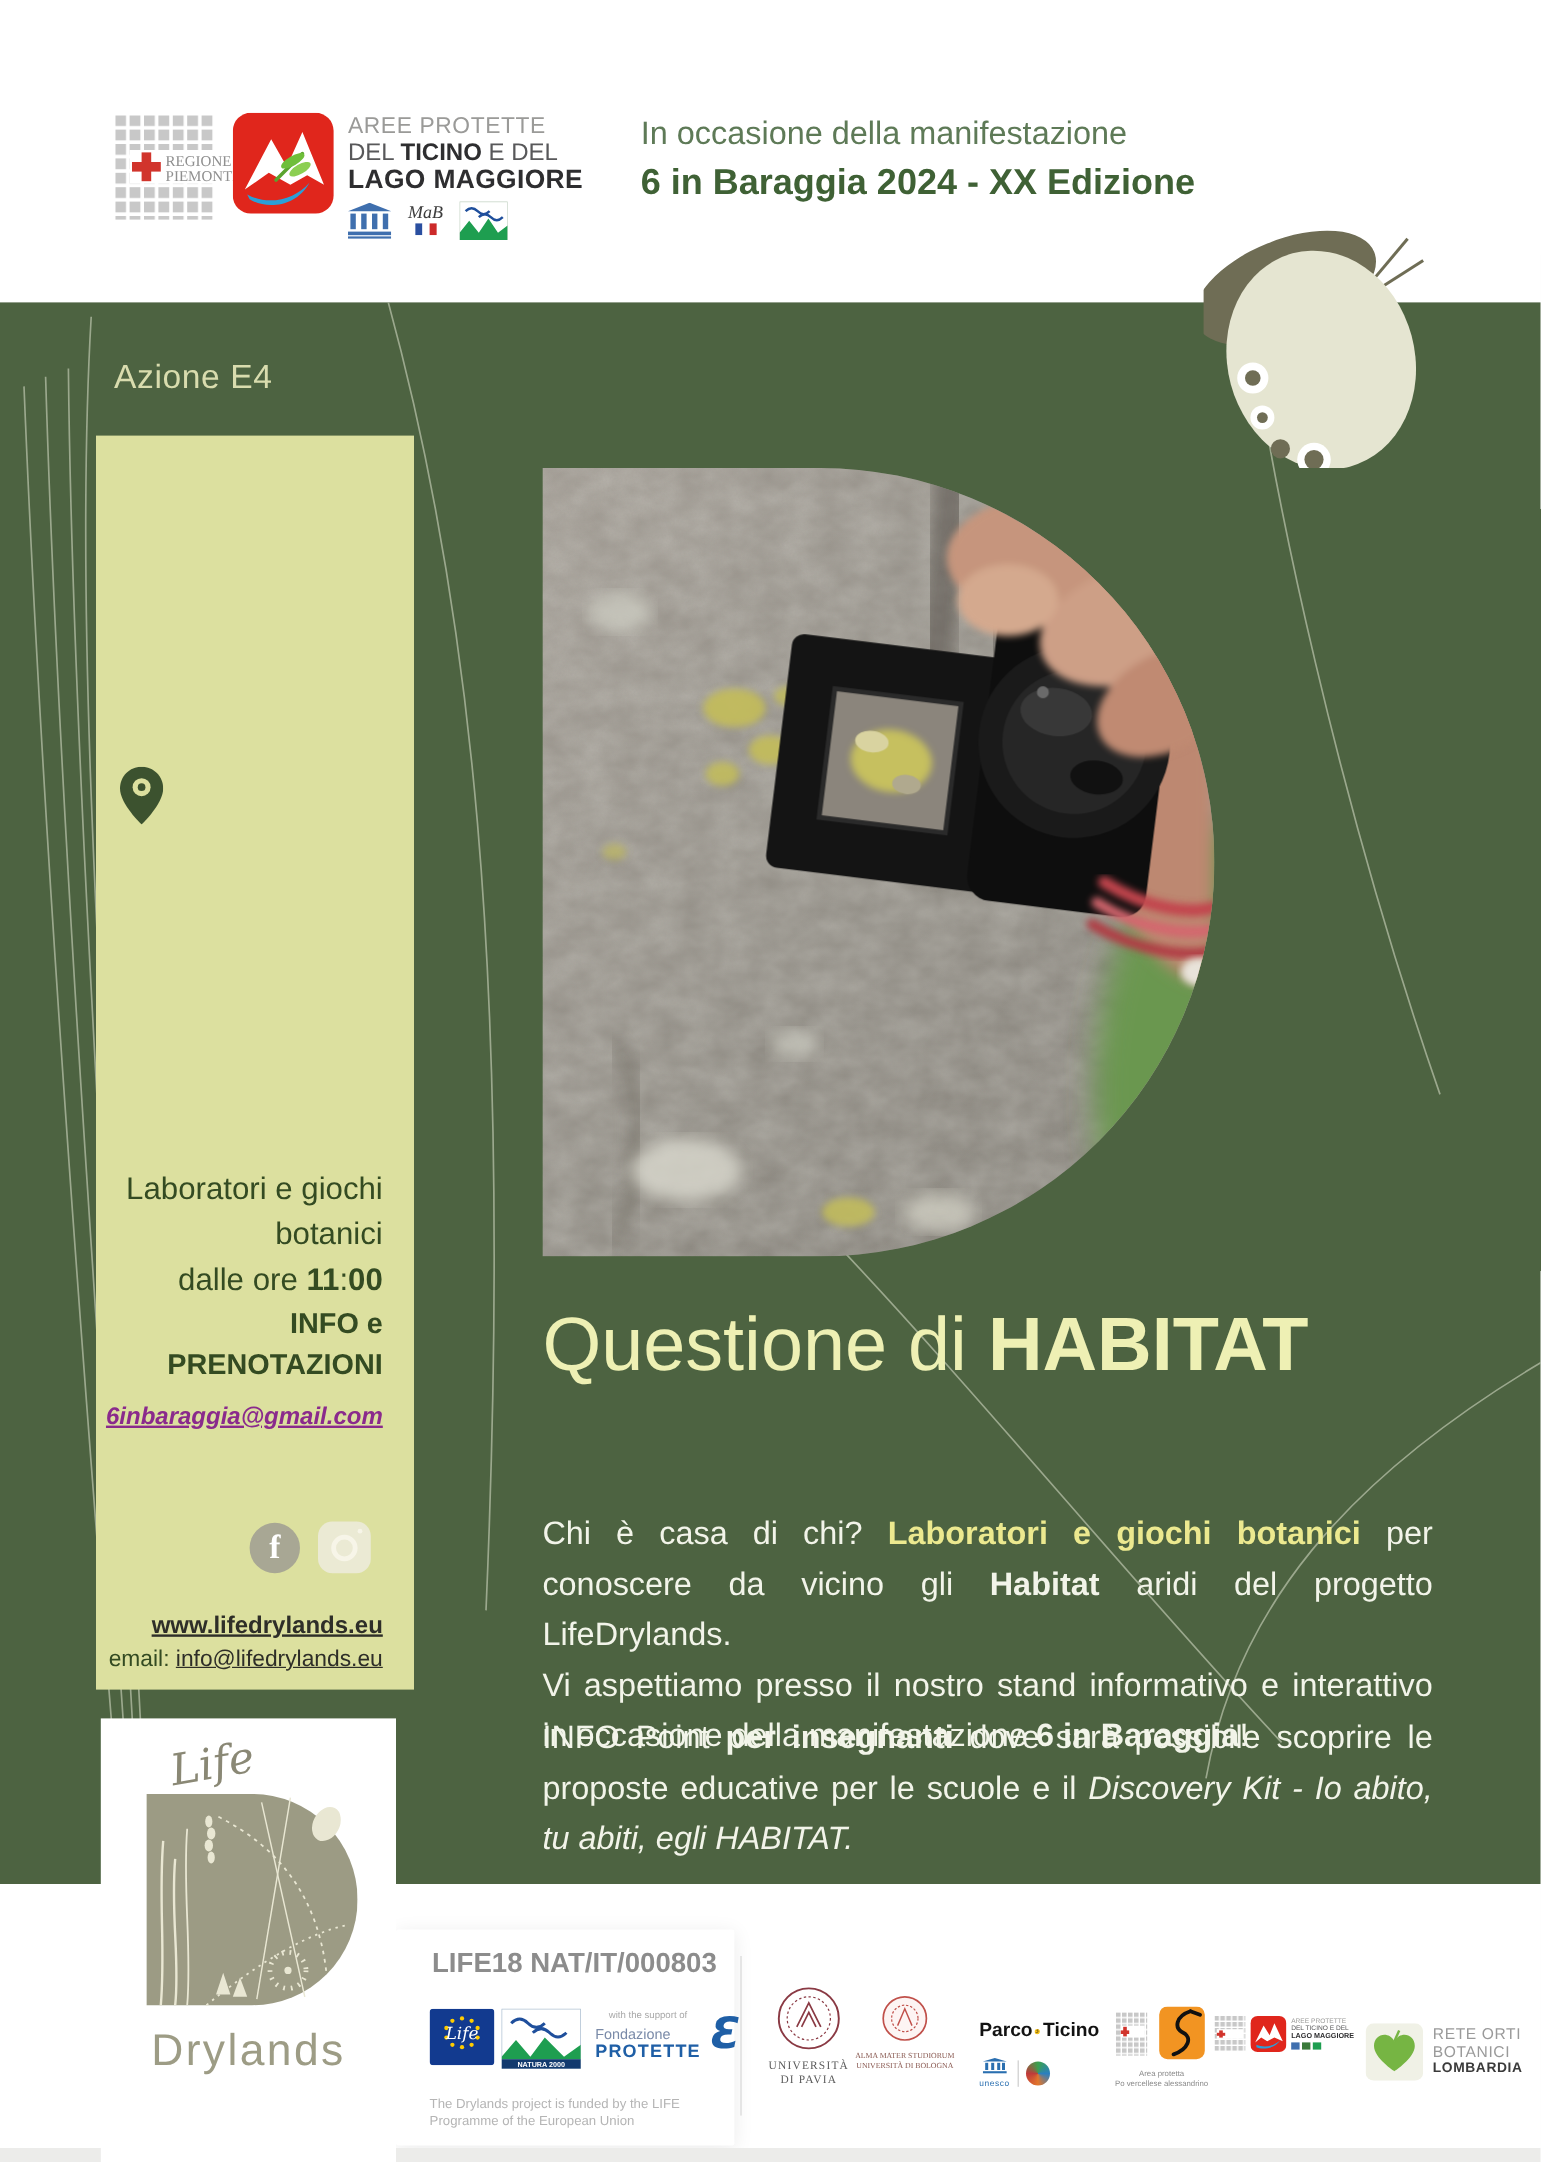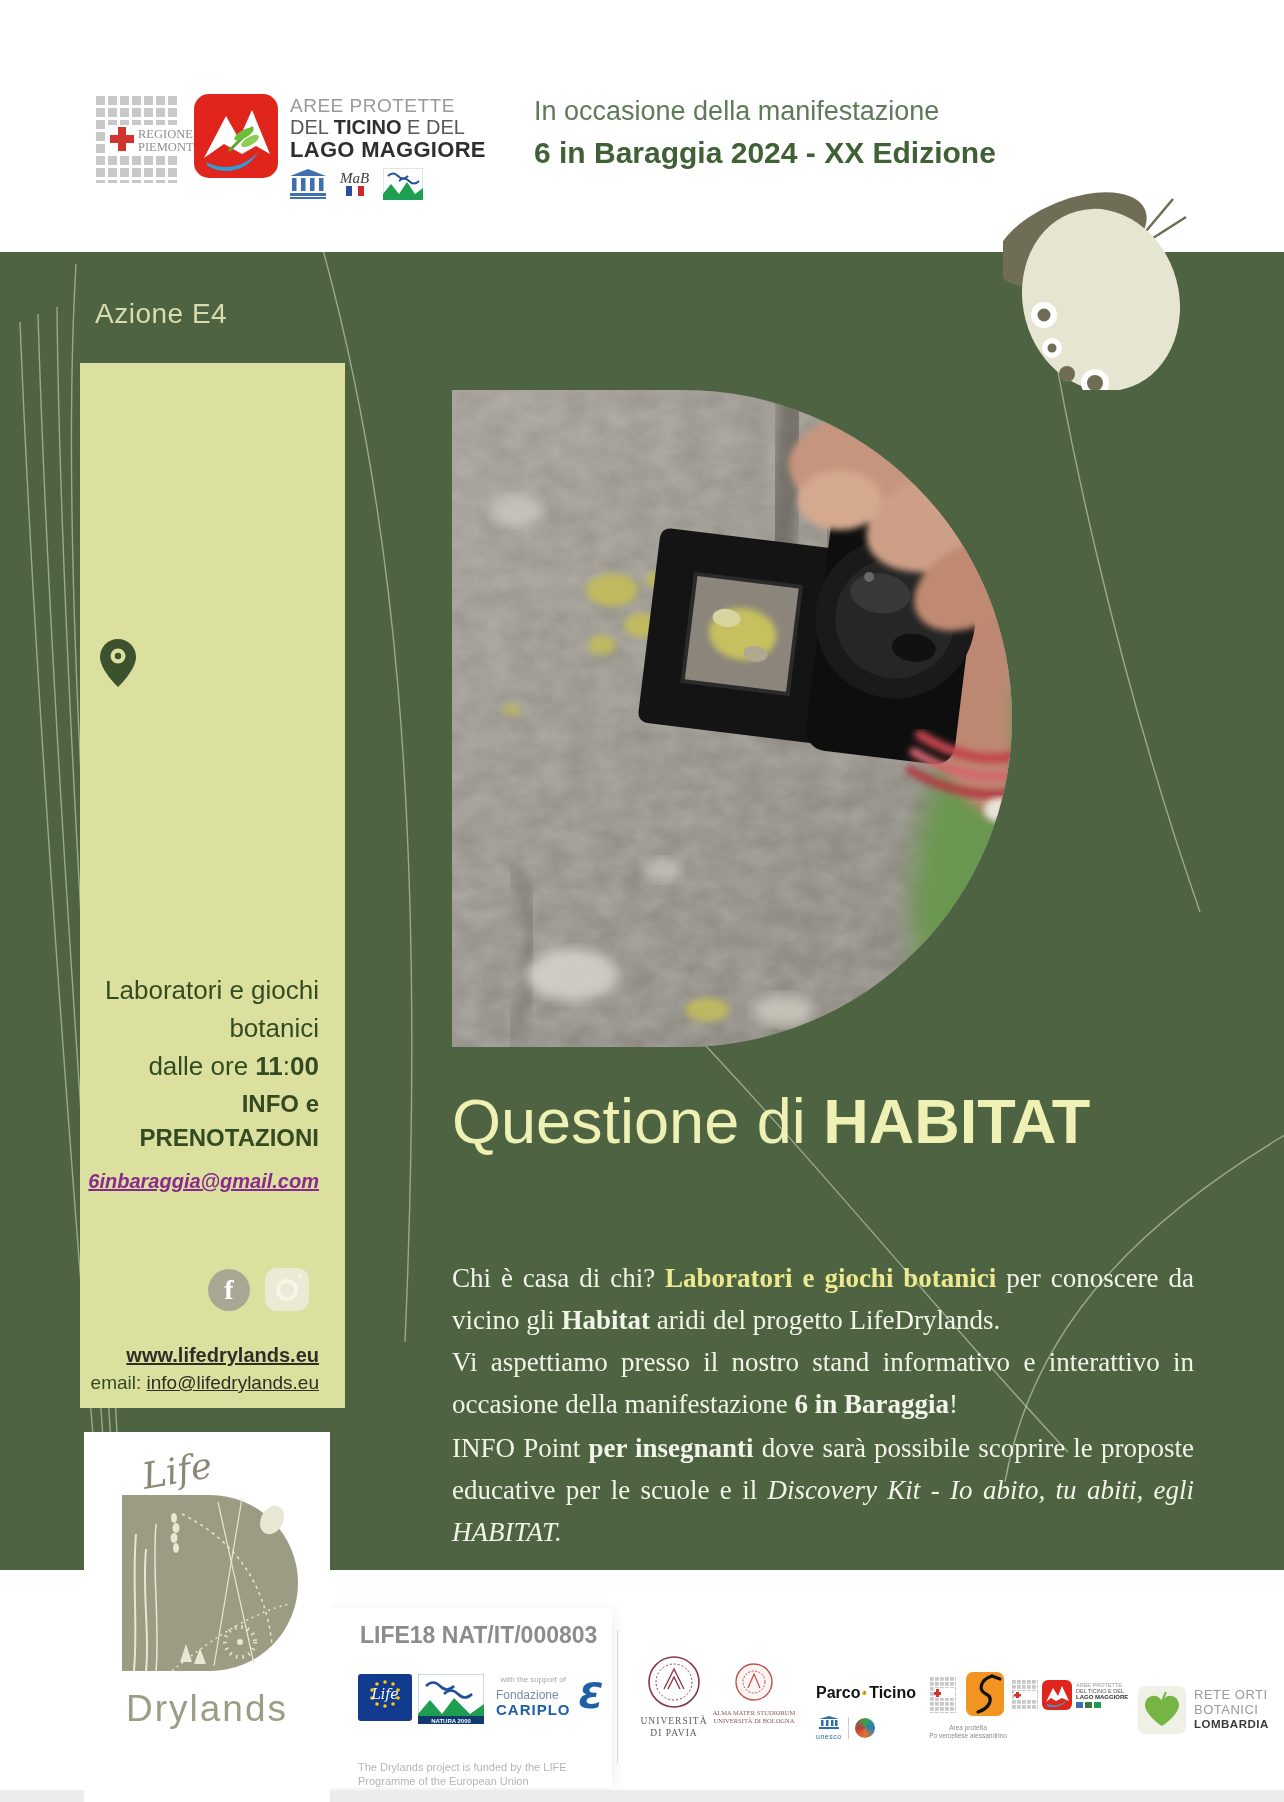--- a/index.html
+++ b/index.html
@@ -54,21 +54,21 @@
   .sb-mail2{top:1000px;font-size:19px;}
   .sb-mail2 a{color:#2e2e28;text-decoration:underline;text-align:center;}
 
   
   .photo{left:452px;top:138px;width:560px;height:657px;border-radius:0 330px 330px 0;overflow:hidden;}
   .photo svg{display:block;width:100%;height:100%;}
 
   
   .title{left:452px;top:838px;font-size:63px;color:#eef0b4;line-height:1;}
   .title .t-bold{font-weight:bold;}
-  .para{left:452px;width:742px;font-size:27px;line-height:42px;color:#f2f4e9;text-align:justify;font-family:Liberation Serif, serif;}
+  .para{left:452px;width:742px;font-size:27px;line-height:42px;color:#f2f4e9;text-align:justify;}
   .para1{top:978px;}
   .para2{top:1148px;}
 
   
   .butterfly{left:1003px;top:185px;z-index:3;}
 
   
   .footer-bg{left:0;top:1570px;width:1284px;height:232px;background:#ffffff;}
   .bottom-strip{left:0;top:1790px;width:1284px;height:12px;background:#ececea;}
   .drylands-box{left:84px;top:1432px;width:246px;height:370px;background:#ffffff;z-index:5;}
@@ -79,21 +79,21 @@
   .life-card{left:330px;top:1608px;width:282px;height:180px;background:#fff;
              box-shadow:0 2px 16px rgba(0,0,0,.08);border-radius:2px;}
   .life-code{position:absolute;left:30px;top:14px;font-size:23px;font-weight:bold;color:#8c8c8c;}
   .life-logos{position:absolute;left:28px;top:66px;display:flex;gap:6px;align-items:flex-start;}
   .cariplo{margin-left:6px;line-height:1.05;padding-top:2px;}
   .cariplo .sup{font-size:8px;color:#a8a8a8;text-align:center;}
   .cariplo .fon{font-size:12px;color:#7a8aa8;margin-top:5px;}
   .cariplo .car{font-size:15px;font-weight:bold;color:#1f5fa6;letter-spacing:1px;}
   .cariplo-glyph{font-size:36px;color:#1f5fa6;font-weight:bold;font-style:italic;line-height:.9;
                  font-family:"DejaVu Sans",sans-serif;margin-left:2px;margin-top:6px;}
-  .fund-note{position:absolute;left:28px;top:152px;width:215px;font-size:11px;line-height:14px;color:#b5b5b5;}
+  .fund-note{position:absolute;left:28px;top:139px;width:215px;font-size:11px;line-height:14px;color:#b5b5b5;}
   .v-div{left:617px;top:1630px;width:1px;height:133px;background:#d8d8d8;}
   .unipv{left:638px;top:1655px;width:72px;text-align:center;}
   .unipv-txt{font-family:"Liberation Serif",serif;font-size:9.5px;letter-spacing:1px;color:#5c5c5c;margin-top:3px;line-height:1.25;}
   .unibo{left:700px;top:1662px;width:108px;text-align:center;}
   .unibo-txt{font-family:"Liberation Serif",serif;font-size:6.5px;color:#8a5a52;margin-top:3px;line-height:1.3;}
   .parco{left:816px;top:1678px;width:100px;}
   .parco-row{display:flex;align-items:center;gap:2px;font-size:16px;font-weight:800;color:#121212;}
   .parco-sub{display:flex;align-items:center;gap:6px;margin-top:7px;}
   .unesco-txt{font-size:7px;color:#2a6fb0;letter-spacing:.5px;}
   .mini-div{width:1px;height:22px;background:#ccc;}
@@ -383,21 +383,21 @@
         <rect width="66" height="50" fill="#ffffff" stroke="#9db3c8"></rect>
         <path d="M8,12 q7,-7 14,0 q7,7 14,0" stroke="#1f4f9c" stroke-width="2.5" fill="none"></path>
         <path d="M26,20 q7,-7 14,0 q7,7 14,0" stroke="#1f4f9c" stroke-width="2.5" fill="none"></path>
         <polygon points="0,40 12,26 24,40 36,24 52,40 66,30 66,42 0,42" fill="#1e9e50"></polygon>
         <rect x="0" y="42" width="66" height="8" fill="#123a6e"></rect>
         <text x="33" y="48.5" text-anchor="middle" font-size="6" font-weight="bold" fill="#ffffff">NATURA 2000</text>
       </svg>
       <div class="cariplo">
         <div class="sup">with the support of</div>
         <div class="fon">Fondazione</div>
-        <div class="car">CARIPLO</div>
+        <div class="car">PROTETTE</div>
       </div>
       <div class="cariplo-glyph">Ɛ</div>
     </div>
     <div class="fund-note">The Drylands project is funded by the LIFE Programme of the European Union</div>
   </div>
 
   <div class="abs v-div"></div>
 
   <div class="abs unipv">
     <svg width="54" height="54" viewBox="0 0 54 54">

